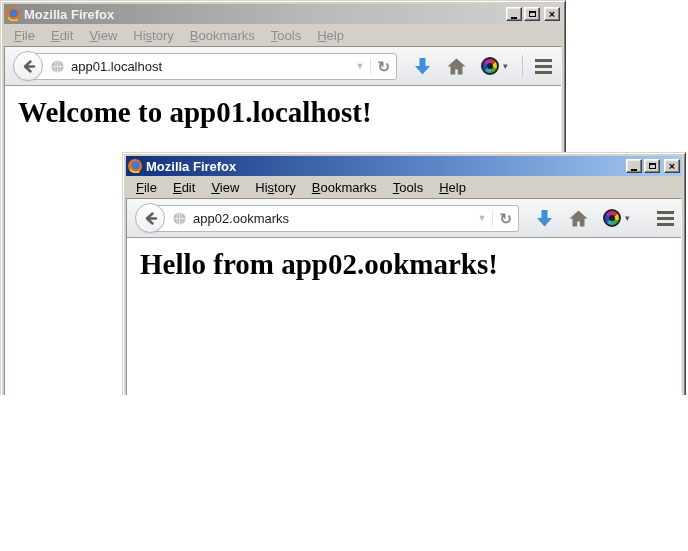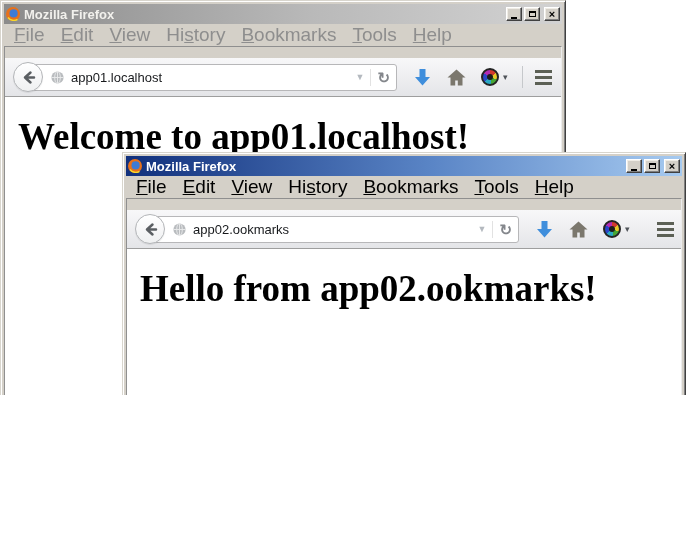--- a/index.html
+++ b/index.html
@@ -22,32 +22,32 @@
   .ctl-group{margin-left:auto;display:flex;gap:2px;align-items:center;}
   .ctl{width:16px;height:14px;background:#d4d0c8;border:1px solid;
        border-color:#ffffff #404040 #404040 #ffffff;
        box-shadow:inset -1px -1px 0 #808080, inset 1px 1px 0 #f0ede6;
        display:flex;align-items:center;justify-content:center;box-sizing:border-box;padding:0;}
   .ctl.close{margin-left:2px;}
   .i-min{width:6px;height:2px;background:#000;margin-top:7px;}
   .i-max{width:7px;height:6px;border:1px solid #000;border-top-width:2px;box-sizing:border-box;}
   .i-close{font-size:11px;font-weight:bold;line-height:1;color:#000;}
 
-  .menubar{height:22px;flex:none;display:flex;align-items:center;font-size:19px;padding-left:2px;}
+  .menubar{height:22px;flex:none;display:flex;align-items:center;font-size:13px;padding-left:2px;}
   .menu-item{padding:1px 8px;color:#000;white-space:nowrap;}
   .win.inactive .menu-item{color:#8e8e8e;}
   .accel{text-decoration:underline;}
 
   .client{flex:1;display:flex;flex-direction:column;border:1px solid;
           border-color:#8f8f8f #ececec #ececec #8f8f8f;min-height:0;}
 
   
   .toolbar{height:39px;flex:none;background:linear-gradient(#f8f8f9,#e4e5e8);
            border-bottom:1px solid #9e9e9e;display:flex;align-items:center;
-           padding:0 9px 0 8px;box-sizing:border-box;margin-top:11px;}
+           padding:0 9px 0 8px;box-sizing:border-box;}
   .back-btn{width:30px;height:30px;border-radius:50%;flex:none;
             background:linear-gradient(#ffffff,#eff0f1);border:1px solid #b3b5b8;
             display:flex;align-items:center;justify-content:center;position:relative;z-index:2;
             box-sizing:border-box;padding:0;box-shadow:0 1px 1px rgba(0,0,0,.08);}
   .urlbar{height:27px;box-sizing:border-box;background:#fff;border:1px solid #b7b7b9;
           border-radius:3px;margin-left:-16px;padding:0 6px 0 22px;width:370px;flex:none;
           display:flex;align-items:center;gap:6px;font-size:13px;color:#17191c;}
   .url-text{flex:1;white-space:nowrap;overflow:hidden;}
   .url-drop{color:#b4b9bf;font-size:9px;}
   .urlbar-sep{width:1px;height:17px;background:#e2e2e2;}
@@ -60,22 +60,22 @@
          background:conic-gradient(#d23a2e 0 55deg,#e8c927 55deg 110deg,#46a634 110deg 170deg,
                    #2aa7c4 170deg 230deg,#2b46c9 230deg 300deg,#b12bb3 300deg 360deg);}
   .wheel::after{content:"";position:absolute;inset:4px;background:#1c1c1c;border-radius:50%;}
   .caret{color:#4f5358;font-size:9px;margin-left:4px;}
   .vsep{width:1px;height:22px;background:#c6c8cb;margin-left:14px;}
   .hamburger{margin-left:13px;display:flex;flex-direction:column;gap:3px;}
   .hamburger span{display:block;width:17px;height:3px;background:#5c6055;}
 
   
   .content{flex:1;background:#ffffff;position:relative;overflow:hidden;min-height:0;}
-  .page-h1{font-family:"Liberation Serif",serif;font-size:37px;font-weight:bold;
-           margin:18px 0 0 13px;color:#000;white-space:nowrap;}
+  .page-h1{font-family:"Liberation Serif",serif;font-size:29px;font-weight:bold;
+           margin:10px 0 0 13px;color:#000;white-space:nowrap;}
   .grip{position:absolute;right:1px;bottom:1px;width:13px;height:13px;}
 </style>
 </head>
 <body>
 
 <div class="screen">
 
   <div class="win inactive" id="win1">
     <div class="titlebar">
       <span style="display:flex">

